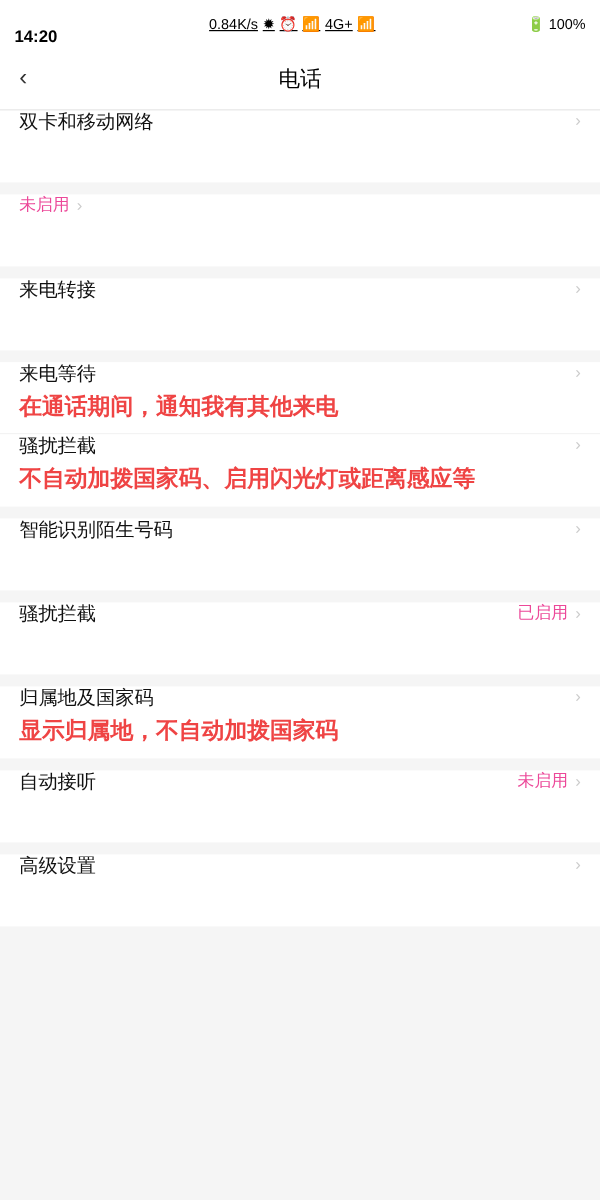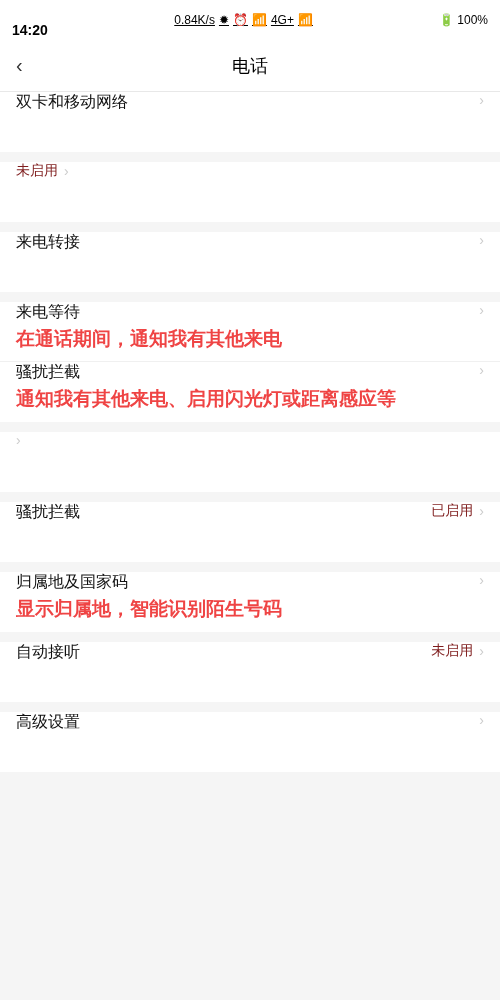--- a/index.html
+++ b/index.html
@@ -125,21 +125,21 @@
 
     .menu-item-right {
       display: flex;
       align-items: center;
       gap: 6px;
       color: #999;
     }
 
     .menu-item-value {
       font-size: 14px;
-      color: #7f1d1d;
+      color: #ec4899;
     }
 
     .chevron {
       font-size: 14px;
       color: #ccc;
     }
   </style>
 </head>
 <body>
 
@@ -199,50 +199,53 @@
           <div class="menu-item-title">来电等待</div>
           <div class="menu-item-subtitle">在通话期间，通知我有其他来电</div>
         </div>
         <div class="menu-item-right">
           <span class="chevron">›</span>
         </div>
       </div>
       <div class="menu-item">
         <div class="menu-item-left">
           <div class="menu-item-title">骚扰拦截</div>
-          <div class="menu-item-subtitle">通知我有其他来电、启用闪光灯或距离感应等</div>
-        </div>
-        <div class="menu-item-right">
-          <span class="chevron">›</span>
-        </div>
-      </div>
-    </div>
-    <div class="menu-group">
-      <div class="menu-item">
+          <div class="menu-item-subtitle">不自动加拨国家码、启用闪光灯或距离感应等</div>
+        </div>
+        <div class="menu-item-right">
+          <span class="chevron">›</span>
+        </div>
+      </div>
+    </div>
+    <div class="menu-group">
+      <div class="menu-item">
+        <div class="menu-item-left">
+          <div class="menu-item-title">智能识别陌生号码</div>
+        </div>
         <div class="menu-item-right">
           <span class="chevron">›</span>
         </div>
       </div>
     </div>
     <div class="menu-group">
       <div class="menu-item">
         <div class="menu-item-left">
           <div class="menu-item-title">骚扰拦截</div>
         </div>
         <div class="menu-item-right">
           <span class="menu-item-value">已启用</span>
           <span class="chevron">›</span>
         </div>
       </div>
     </div>
     <div class="menu-group">
       <div class="menu-item">
         <div class="menu-item-left">
           <div class="menu-item-title">归属地及国家码</div>
-          <div class="menu-item-subtitle">显示归属地，智能识别陌生号码</div>
+          <div class="menu-item-subtitle">显示归属地，不自动加拨国家码</div>
         </div>
         <div class="menu-item-right">
           <span class="chevron">›</span>
         </div>
       </div>
     </div>
     <div class="menu-group">
       <div class="menu-item">
         <div class="menu-item-left">
           <div class="menu-item-title">自动接听</div>

